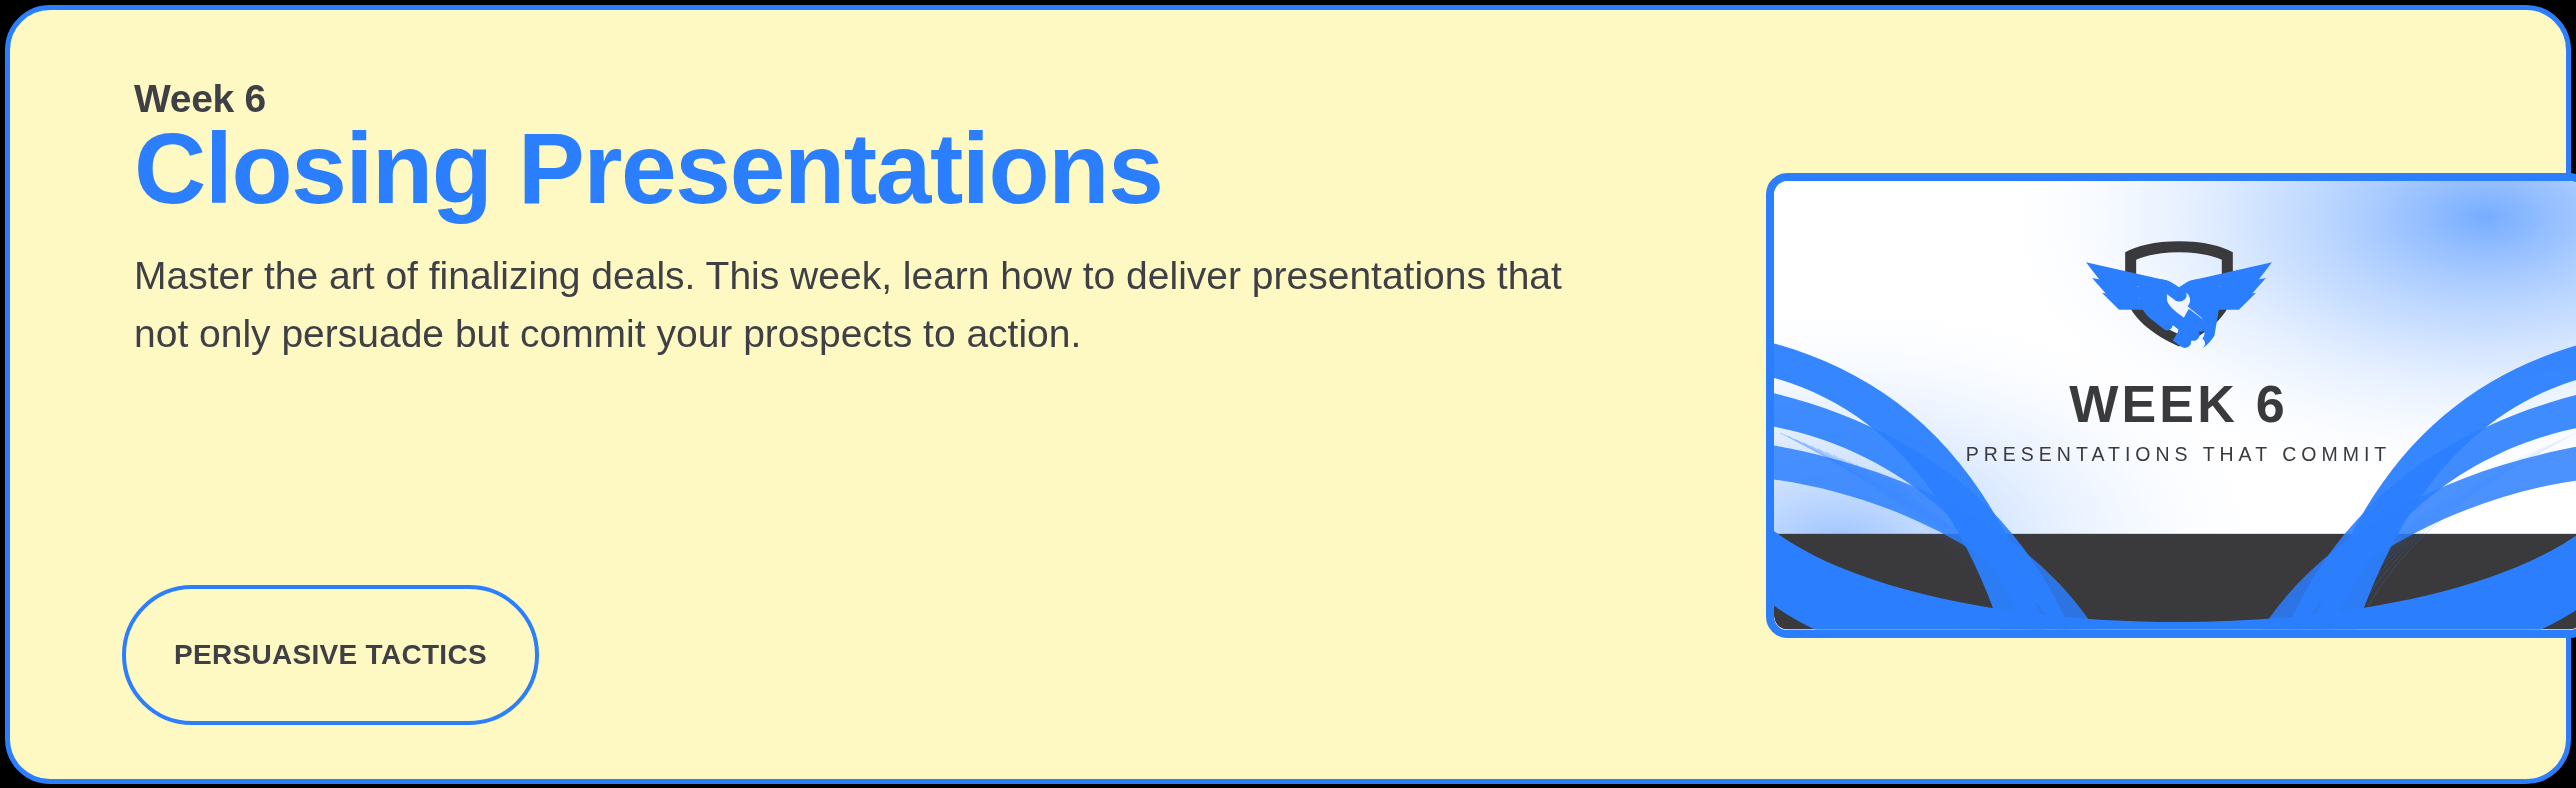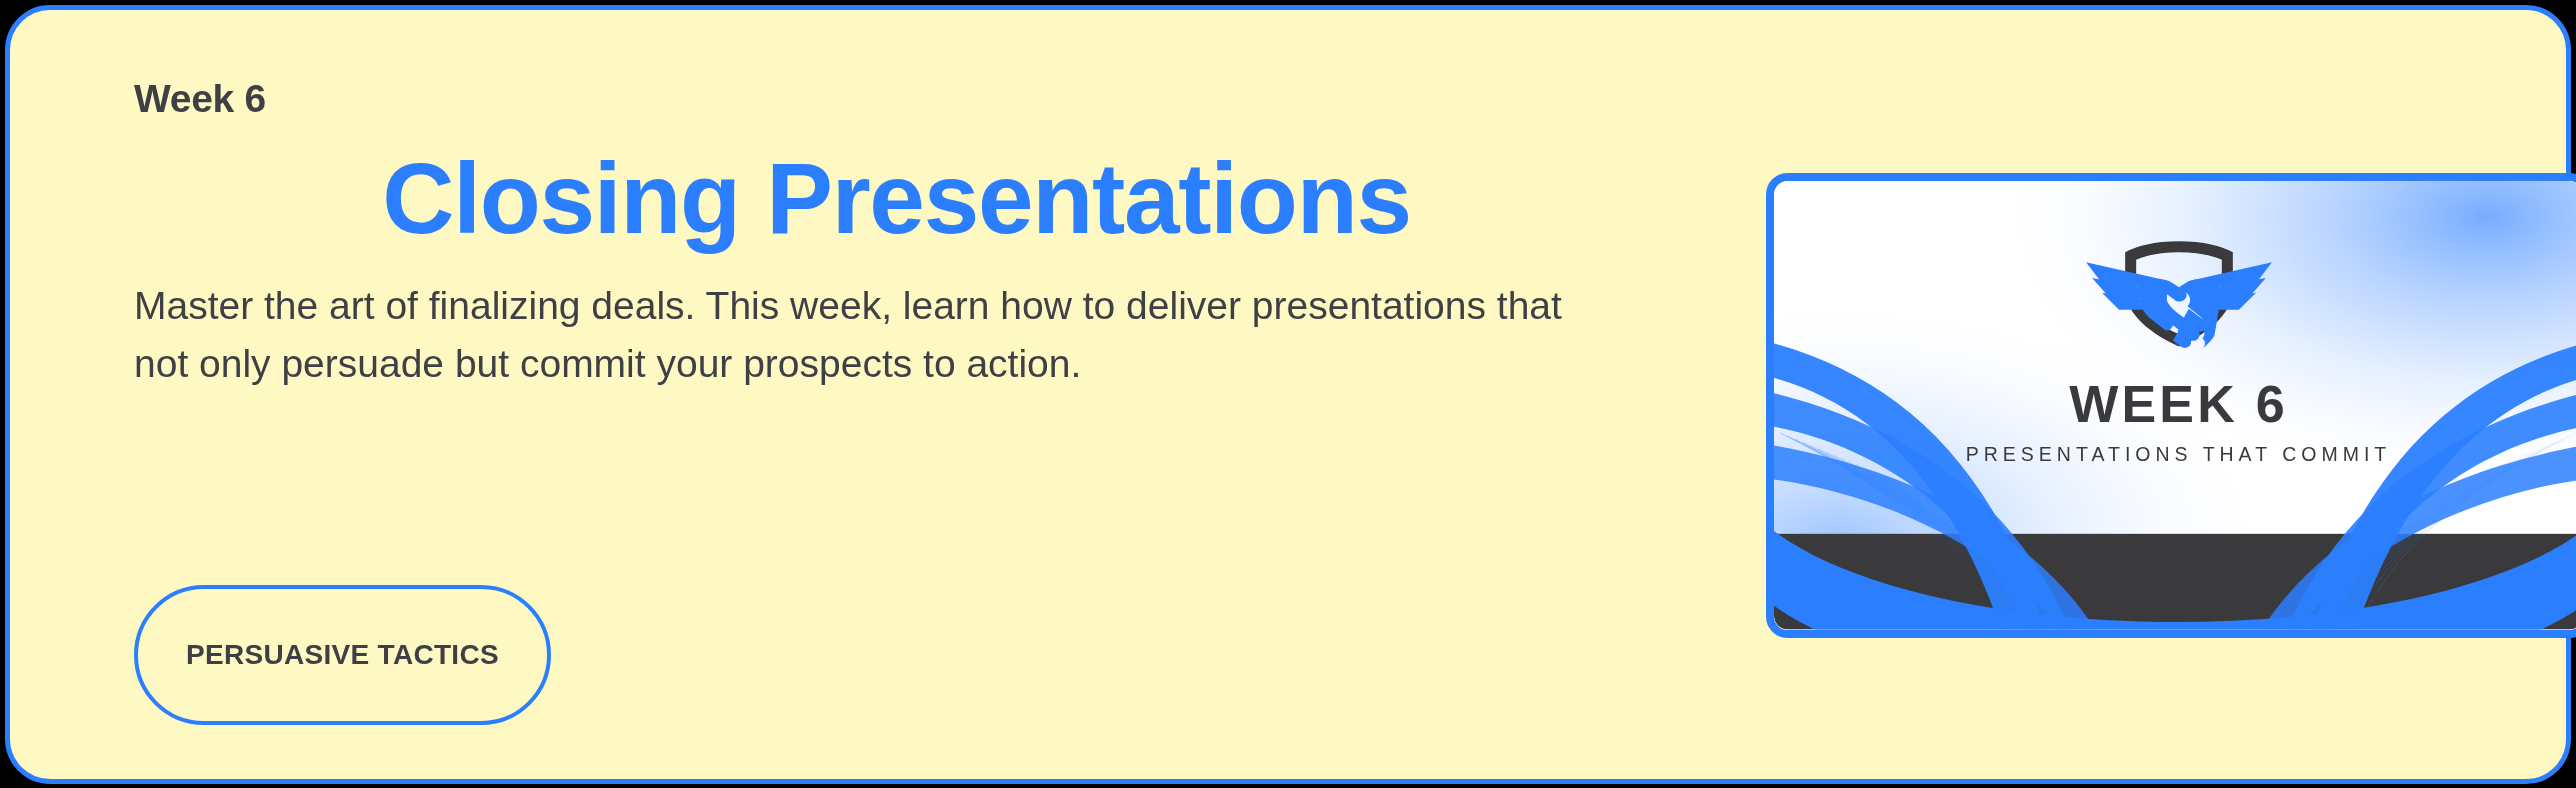--- a/index.html
+++ b/index.html
@@ -34,43 +34,41 @@
 
   .eyebrow {
     font-size: 39px;
     font-weight: bold;
     color: #3F3F46;
     letter-spacing: -0.3px;
     line-height: 1;
   }
 
   .headline {
-    margin-top: 30px;
     font-size: 100px;
     font-weight: bold;
     color: #2B7FFF;
     line-height: 1.0;
     letter-spacing: -1.3px;
     white-space: nowrap;
-    text-align: center;
   }
 
   .subtext {
     margin-top: 29px;
     font-size: 39px;
     color: #3F3F46;
     line-height: 1.48;
     max-width: 1468px;
     font-weight: 400;
   }
 
   
   .tags {
     position: absolute;
-    left: 124px;
+    left: 112px;
     top: 575px;
     display: flex;
     gap: 58px;
   }
 
   .tag {
     height: 140px;
     border: 4.4px solid #2B7FFF;
     border-radius: 126px;
     background: transparent;

